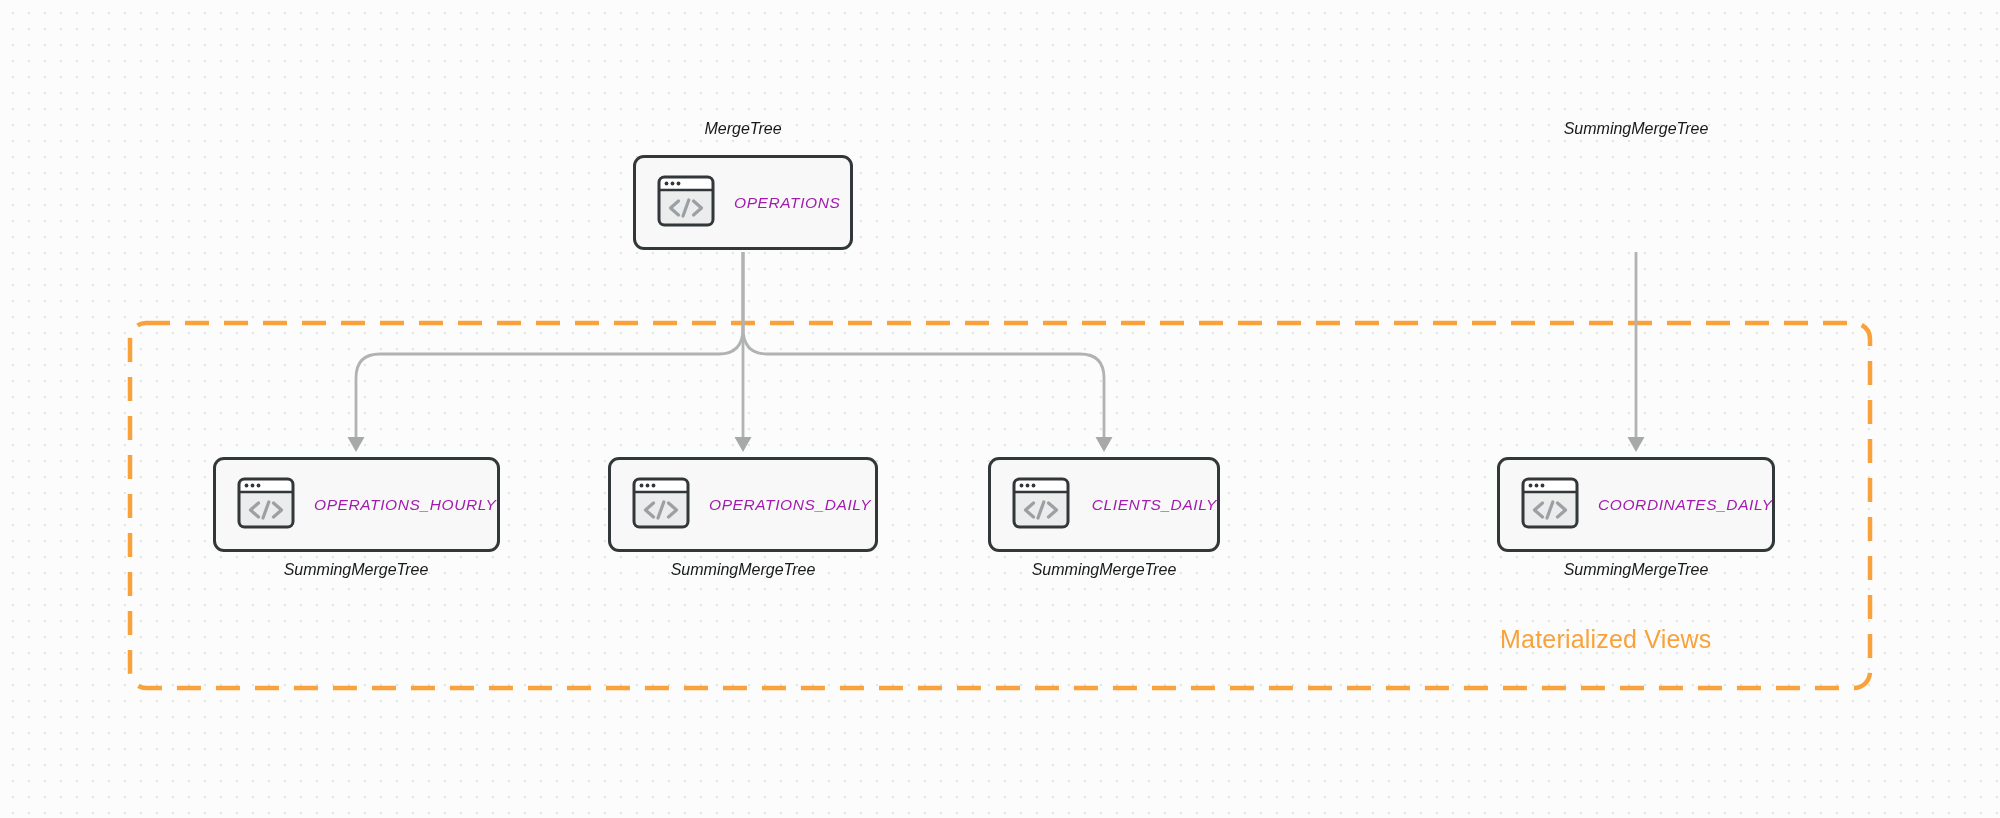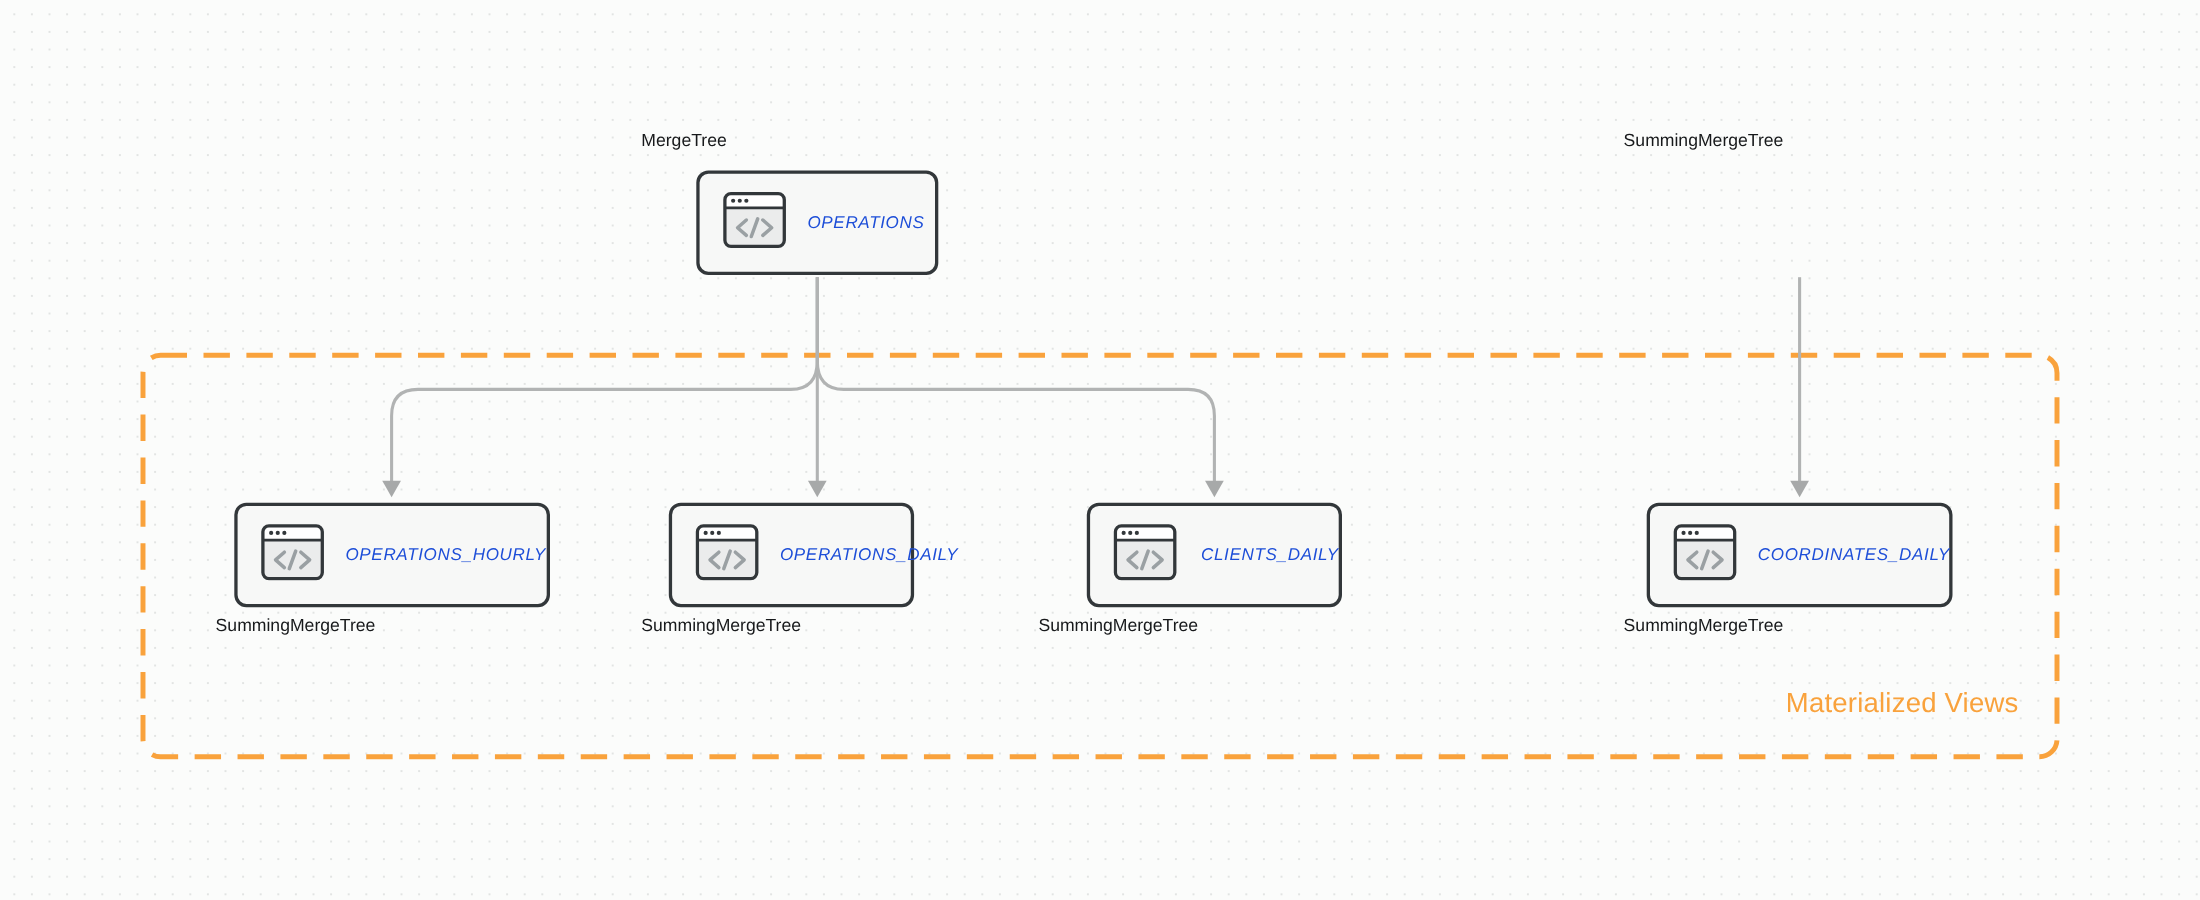--- a/index.html
+++ b/index.html
@@ -33,47 +33,49 @@
     display: flex;
     align-items: center;
     padding-left: 21px;
     gap: 19px;
   }
   .node .icon { flex: 0 0 auto; display: block; }
   .node .node-label {
     font-style: italic;
     font-size: 15.5px;
     letter-spacing: 0.6px;
-    color: #1d4ed8;
+    color: #a21caf;
     white-space: nowrap;
   }
   .engine-label {
     position: absolute;
     width: 320px;
+    text-align: center;
     font-size: 16px;
     color: #17191b;
     white-space: nowrap;
+    font-style: italic;
   }
   .region-label {
     position: absolute;
     left: 1500px;
     top: 625px;
     width: 335px;
-    text-align: right;
+    text-align: left;
     font-size: 25px;
     font-weight: 500;
     letter-spacing: 0.2px;
     color: #f9a23c;
     white-space: nowrap;
   }
   
   .n-operations            { left: 633px;  top: 155px; width: 220px; }
   .n-operation-collection  { left: 1482px; top: 155px; width: 308px; }
   .n-operations-hourly     { left: 213px;  top: 457px; width: 287px; }
-  .n-operations-daily      { left: 608px;  top: 457px; width: 223px; }
+  .n-operations-daily      { left: 608px;  top: 457px; width: 270px; }
   .n-clients-daily         { left: 988px;  top: 457px; width: 232px; justify-content: space-between; }
   .n-coordinates-daily     { left: 1497px; top: 457px; width: 278px; }
   
   .e-operations            { left: 583px;  top: 120px; }
   .e-operation-collection  { left: 1476px; top: 120px; }
   .e-operations-hourly     { left: 196px;  top: 561px; }
   .e-operations-daily      { left: 583px;  top: 561px; }
   .e-clients-daily         { left: 944px;  top: 561px; }
   .e-coordinates-daily     { left: 1476px; top: 561px; }
 </style>

